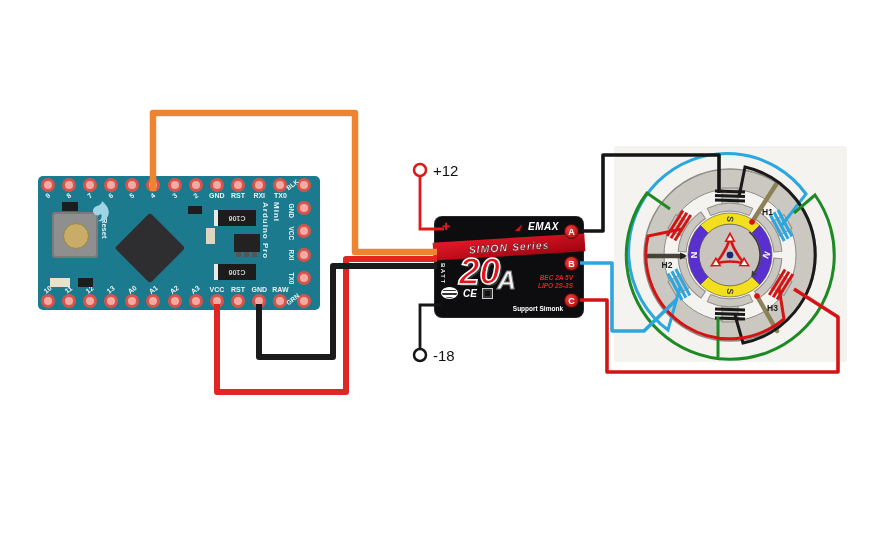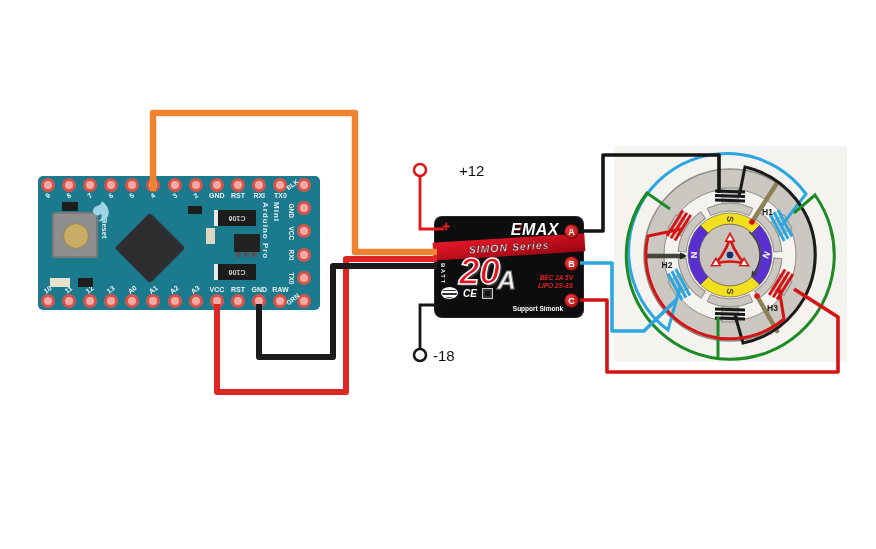--- a/index.html
+++ b/index.html
@@ -39,21 +39,21 @@
   #regulator i{position:absolute;bottom:-5px;width:5px;height:5px;background:#555;}
   .smd{position:absolute;background:#1d1d1d;}
   #brand{position:absolute;left:222px;top:26px;height:96px;writing-mode:vertical-rl;
          font-size:8px;font-weight:bold;color:#dff0f3;line-height:11px;letter-spacing:1px;}
   #brand span{display:block;}
 
   
   #esc{position:absolute;left:435px;top:217px;width:148px;height:100px;background:#0d0d0f;
        border-radius:7px;z-index:2;box-shadow:0 0 0 1px #26262a;}
   #esc .plus{position:absolute;left:7px;top:4px;color:#e02020;font-size:10px;}
-  #esc .emax{position:absolute;right:24px;top:4px;color:#fff;font-size:16px;font-weight:900;
+  #esc .emax{position:absolute;right:24px;top:4px;color:#fff;font-size:10px;font-weight:900;
              font-style:italic;letter-spacing:.5px;}
   #esc .emax-mark{position:absolute;right:62px;top:7px;width:0;height:0;
              border-left:5px solid transparent;border-bottom:7px solid #d01020;transform:skewX(-20deg);}
   #esc .banner{position:absolute;left:-2px;top:21px;width:152px;height:18px;
                background:linear-gradient(175deg,#e8182a,#9c0410);transform:rotate(-3.5deg);
                text-align:center;line-height:18px;color:#fff;font-size:10.5px;font-weight:900;
                font-style:italic;letter-spacing:1px;-webkit-text-stroke:.4px #30000a;}
   #esc .batt{position:absolute;left:5px;top:46px;writing-mode:vertical-rl;color:#eee;
              font-size:6px;font-weight:bold;letter-spacing:1.5px;}
   #esc .rating{position:absolute;left:24px;top:34px;white-space:nowrap;}
@@ -328,21 +328,21 @@
       <span class="ellipse-icon"></span>
       <span class="ce">CE</span>
       <span class="certsq"></span>
     </div>
     <span class="support">Support Simonk</span>
     <div class="term" style="top:7px;">A</div>
     <div class="term" style="top:39px;">B</div>
     <div class="term" style="top:76px;">C</div>
   </div>
 
-  <div class="pwrlbl" style="left:433px;top:162px;margin-left:26px;">+12</div>
+  <div class="pwrlbl" style="left:433px;top:162px;">+12</div>
   <div class="pwrlbl" style="left:433px;top:347px;">-18</div>
 
   <svg id="wires-svg" width="876" height="549">
 
     <path d="M 153 191 L 153 113 L 355 113 L 355 252 L 437 252" fill="none" stroke="#ef8430" stroke-width="6.5" stroke-linejoin="round"></path>
     <path d="M 217 304 L 217 392 L 346 392 L 346 259 L 437 259" fill="none" stroke="#e02525" stroke-width="6" stroke-linejoin="round"></path>
     <path d="M 259 304 L 259 357 L 333 357 L 333 266 L 437 266" fill="none" stroke="#1b1b1b" stroke-width="6" stroke-linejoin="round"></path>
 
     <path d="M 420 176.5 L 420 229 L 444 229" fill="none" stroke="#e01818" stroke-width="2.8"></path>
     <circle cx="420" cy="170" r="6" fill="#fff" stroke="#e01818" stroke-width="2.5"></circle>

